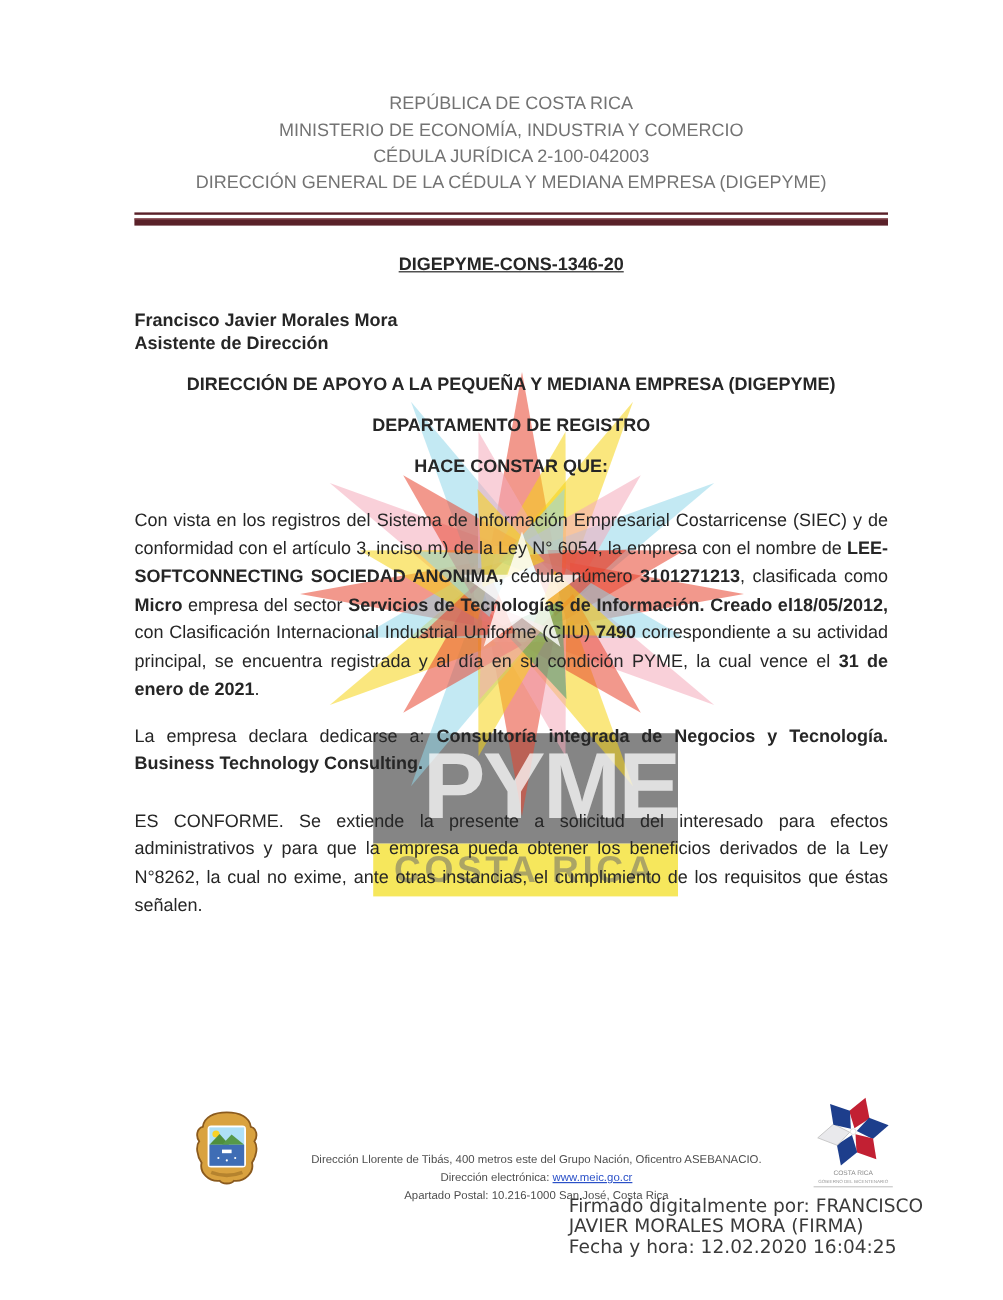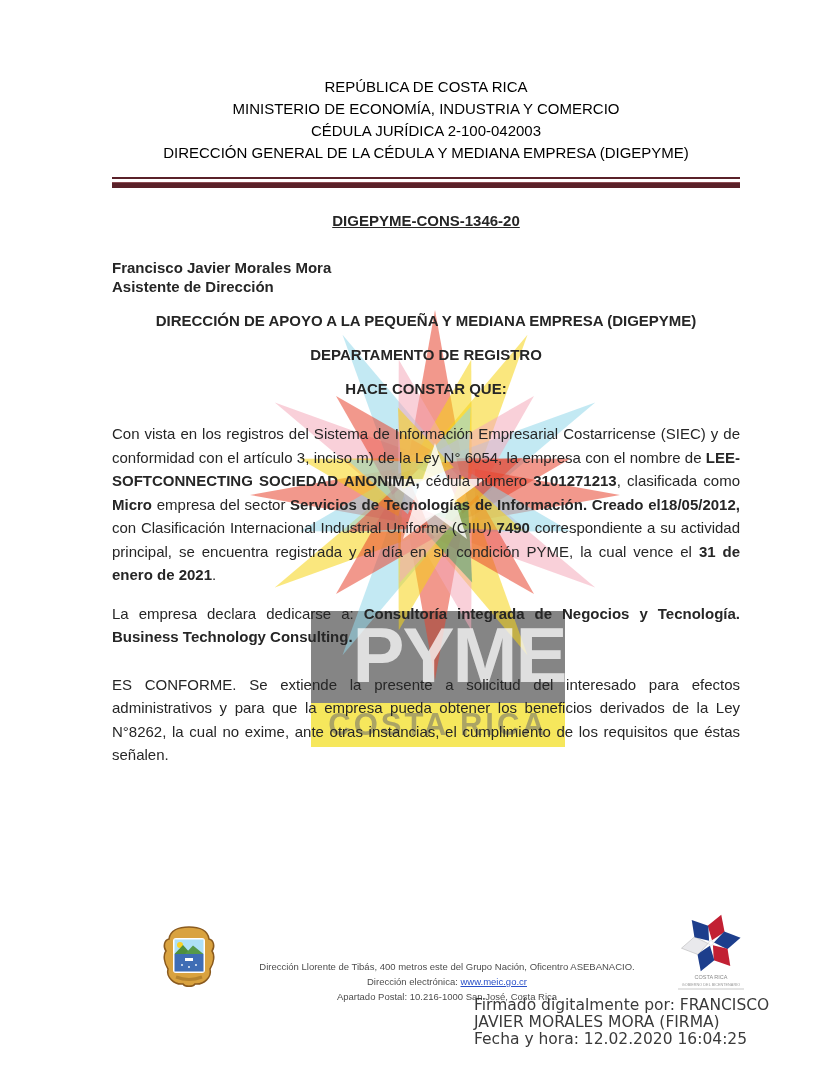--- a/index.html
+++ b/index.html
@@ -11,21 +11,21 @@
   .watermark{position:absolute;inset:0;z-index:0;pointer-events:none;}
   .wm-square{position:absolute;left:311px;top:611px;width:254px;height:92px;background:rgba(45,45,45,.58);}
   .wm-band{position:absolute;left:311px;top:703px;width:254px;height:44px;background:rgba(244,227,64,.85);
     display:flex;align-items:center;justify-content:center;}
   .wm-band span{font-size:31px;font-weight:bold;letter-spacing:3px;color:rgba(110,110,110,.55);}
   .wm-star{position:absolute;left:245px;top:305px;width:380px;height:380px;}
   .wm-title{position:absolute;left:311px;top:608px;width:296px;height:95px;display:flex;align-items:center;justify-content:center;
     font-size:78px;font-weight:bold;letter-spacing:-2px;color:rgba(255,255,255,.74);}
   
   .content{position:absolute;left:112px;top:76px;width:628px;z-index:1;}
-  .hdr{ text-align:center;font-size:15px;line-height:22px;color:#000000;}
+  .hdr{ text-align:center;font-size:15px;line-height:22px;color:#737373;}
   .rule{margin-top:13px;}
   .rule .thin{height:2px;background:#5a2129;}
   .rule .thick{height:5px;background:#5a2129;margin-top:3px;border-top:1px solid #8a4a52;}
   .ref{margin-top:24px;text-align:center;font-weight:bold;font-size:15px;text-decoration:underline;}
   .who{margin-top:29px;text-align:left;font-weight:bold;font-size:15px;line-height:19px;}
   .h-bold{margin-top:16px;text-align:center;font-weight:bold;font-size:15px;line-height:18px;}
   .para{margin-top:24px;font-size:15px;line-height:23.5px;text-align:justify;}
   .para b{font-weight:bold;}
   .para.tight{margin-top:13px;}
   

